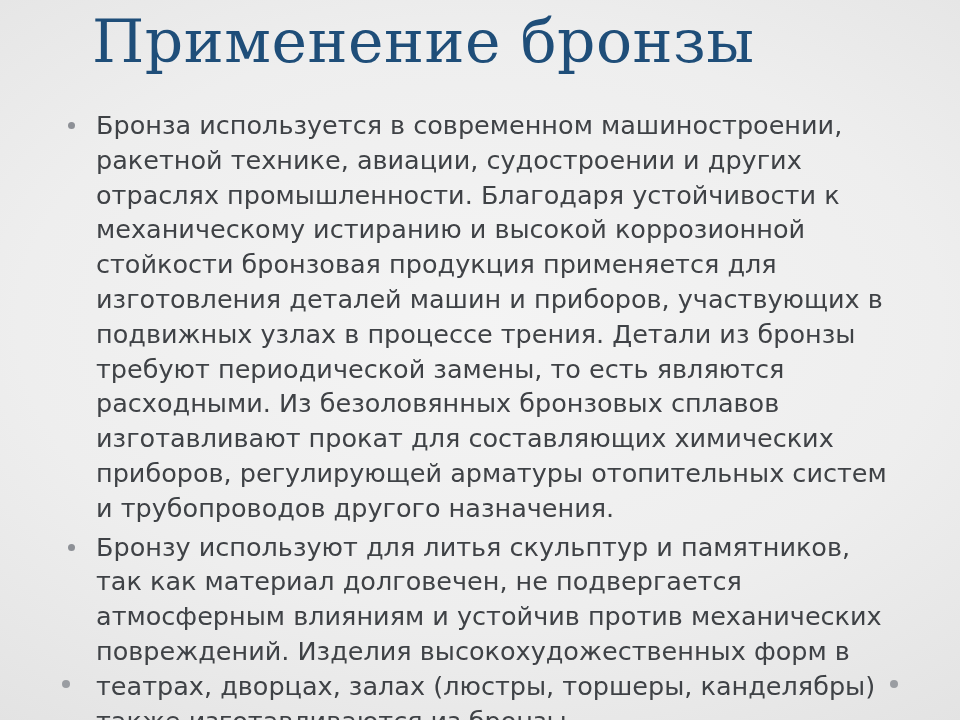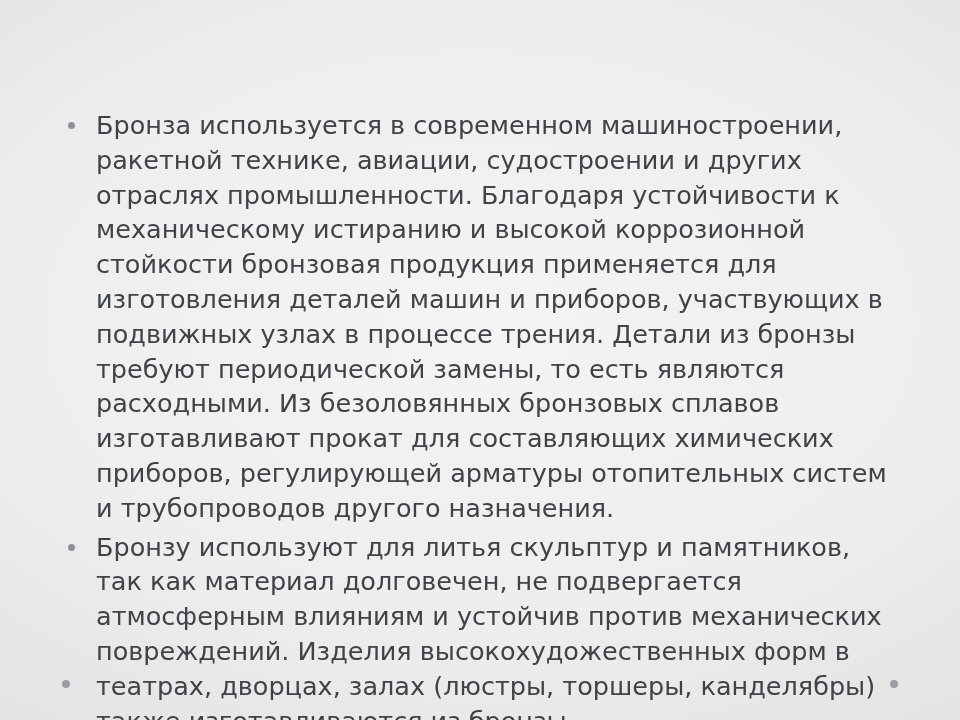--- a/index.html
+++ b/index.html
@@ -80,20 +80,21 @@
   .corner-dot.right {
     right: 62px;
     bottom: 32px;
   }
 </style>
 </head>
 <body>
 
 <div class="slide">
 
+  <div class="slide-title">Применение бронзы</div>
 
   <div class="body-block">
     <ul class="bullets">
       <li>
         <span class="dot"></span>
         <span class="li-text">Бронза используется в современном машиностроении, ракетной технике, авиации, судостроении и других отраслях промышленности. Благодаря устойчивости к механическому истиранию и высокой коррозионной стойкости бронзовая продукция применяется для изготовления деталей машин и приборов, участвующих в подвижных узлах в процессе трения. Детали из бронзы требуют периодической замены, то есть являются расходными. Из безоловянных бронзовых сплавов изготавливают прокат для составляющих химических приборов, регулирующей арматуры отопительных систем и трубопроводов другого назначения.</span>
       </li>
       <li>
         <span class="dot"></span>
         <span class="li-text">Бронзу используют для литья скульптур и памятников, так как материал долговечен, не подвергается атмосферным влияниям и устойчив против механических повреждений. Изделия высокохудожественных форм в театрах, дворцах, залах (люстры, торшеры, канделябры) также изготавливаются из бронзы.</span>

